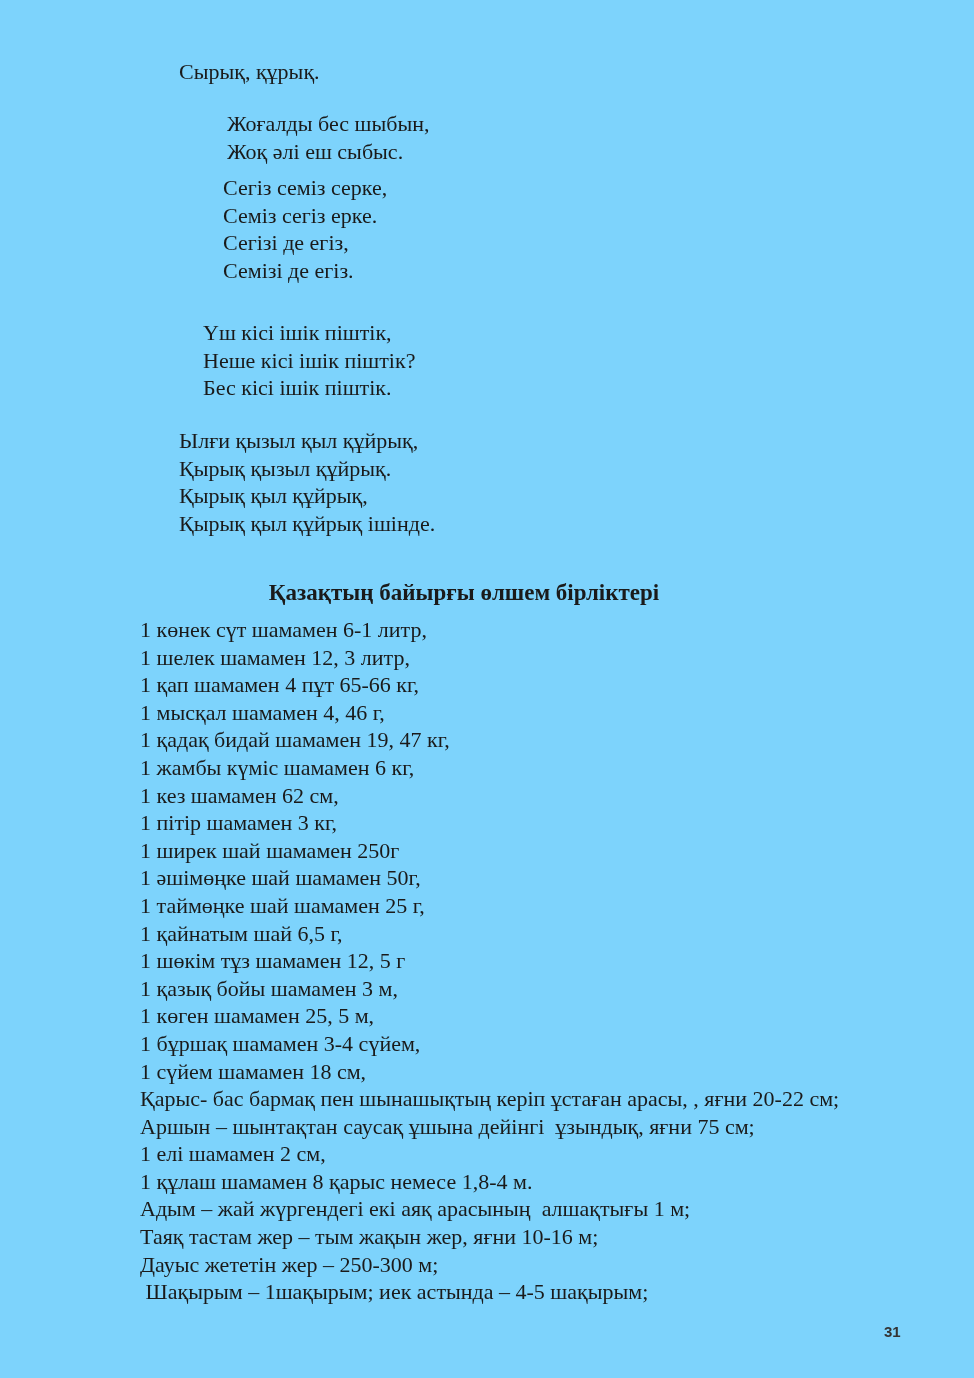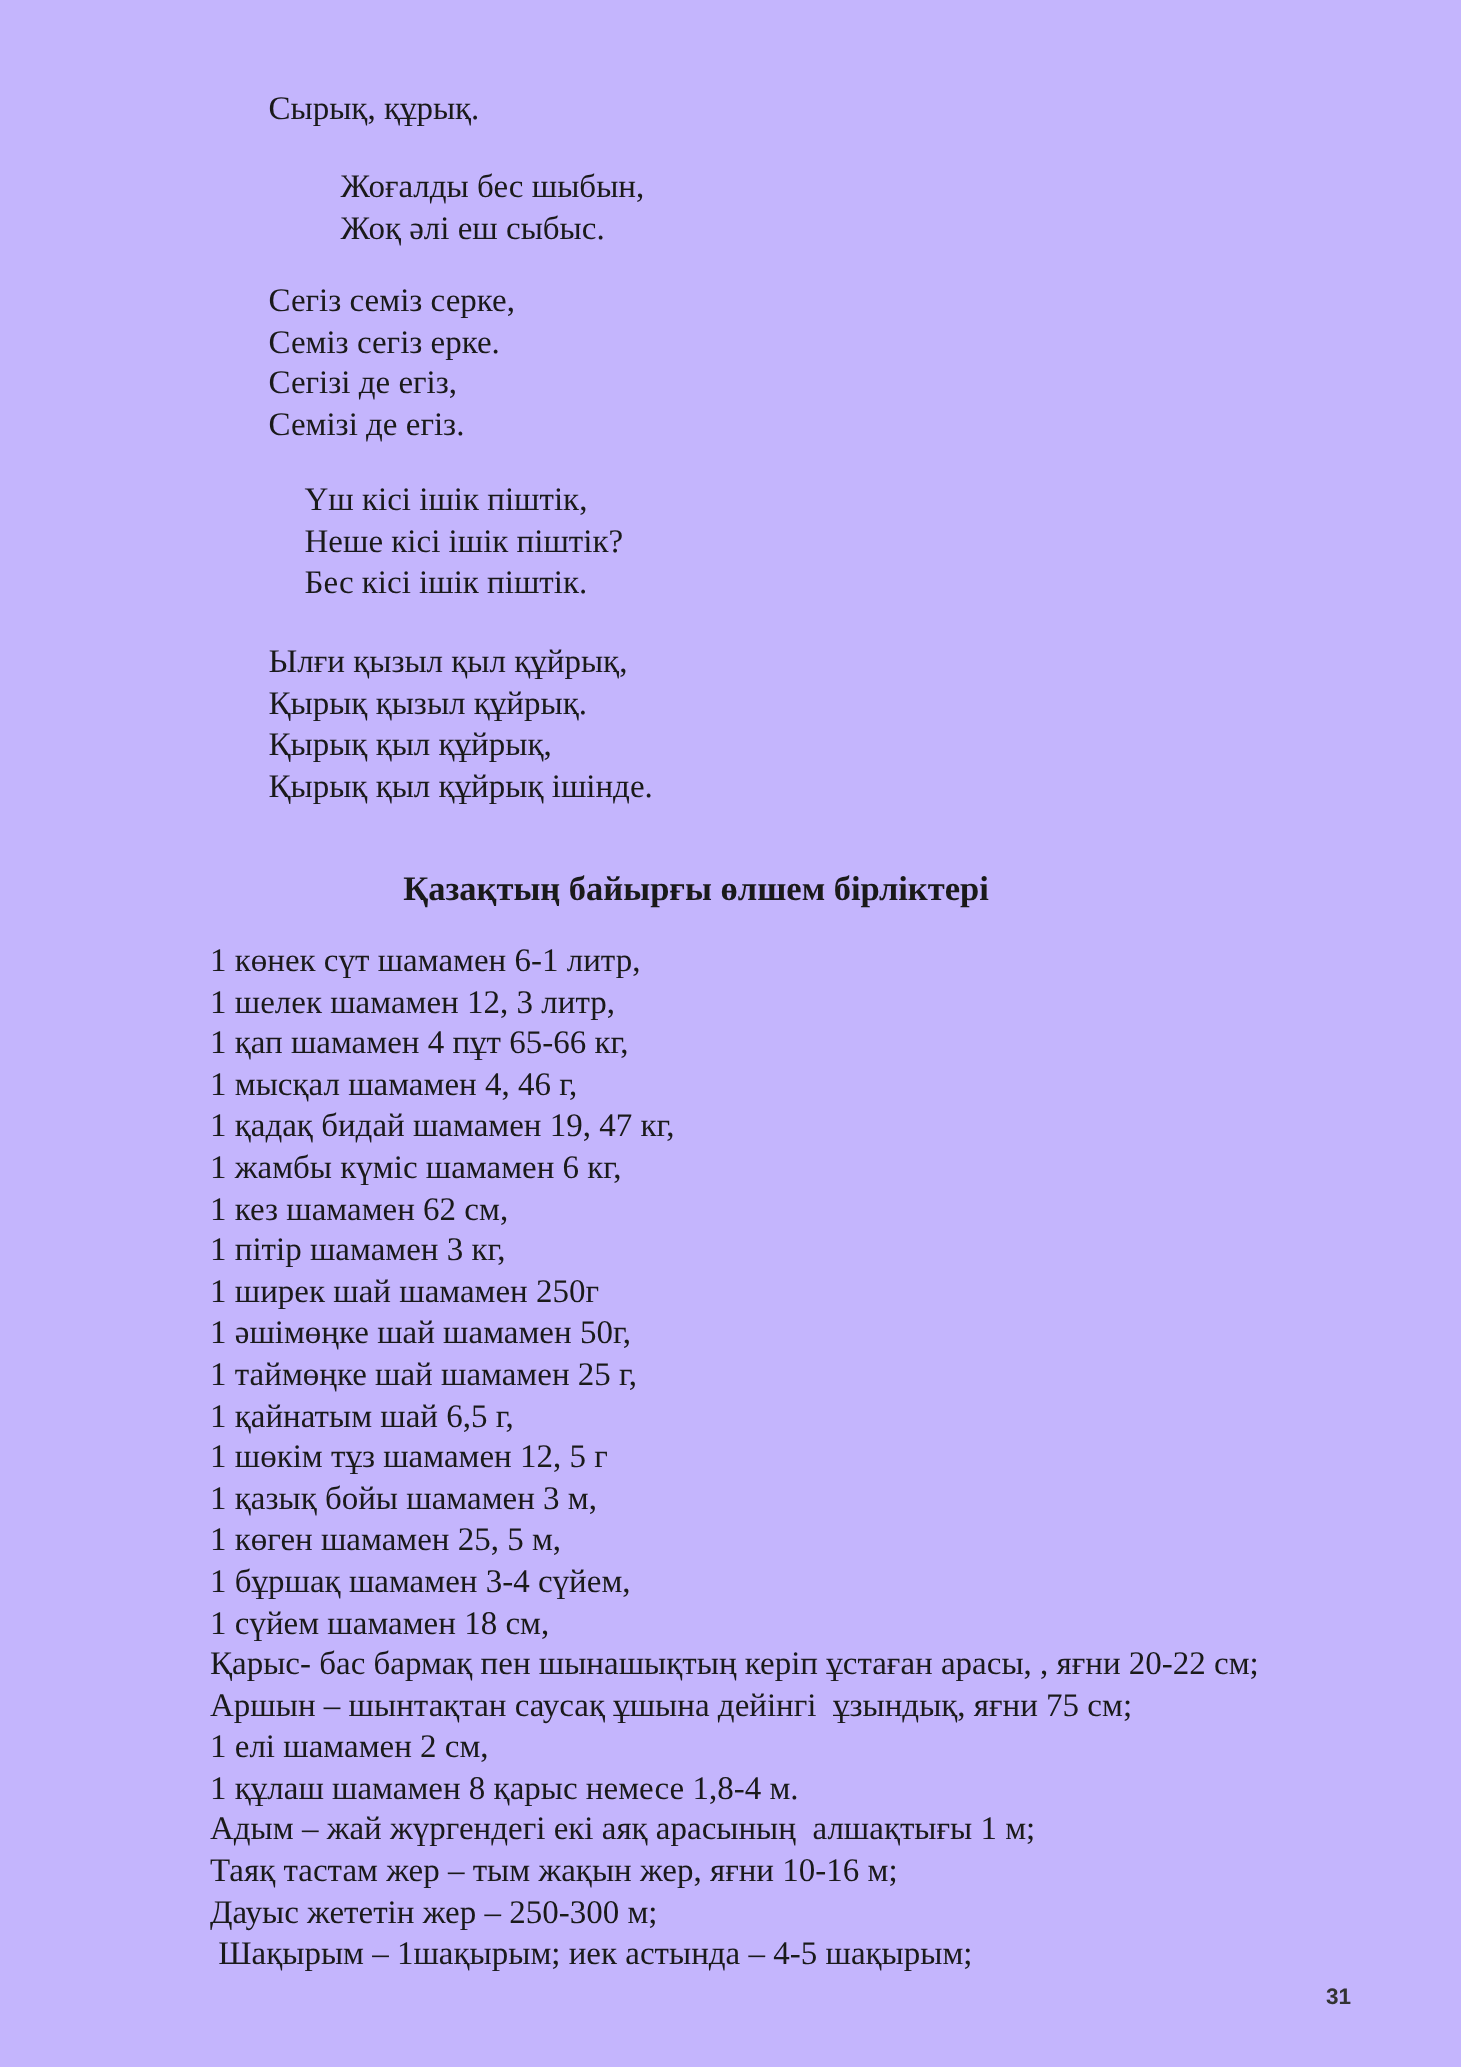--- a/index.html
+++ b/index.html
@@ -6,45 +6,45 @@
   body {
     width: 974px; height: 1378px;
     background: #ffffff;
     font-family: "Liberation Serif", serif;
     color: #1a1a1a;
     position: relative;
     overflow: hidden;
   }
   .page {
     position: absolute; inset: 0;
-    background: #c4b5fd;
+    background: #7dd3fc;
   }
   .stanza { position: absolute; left: 179px; }
   .stanza .line {
     font-size: 22px;
     line-height: 27.6px;
     white-space: pre;
   }
   #stanza-0 { top: 58px; }
   #stanza-1 { top: 110px; margin-left: 48px; }
-  #stanza-2 { top: 186px; }
+  #stanza-2 { top: 174px; margin-left: 44px; }
   #stanza-3 { top: 319px; margin-left: 24px; }
   #stanza-4 { top: 427px; }
 
   .measures {
     position: absolute;
     left: 140px; top: 578px;
     width: 648px;
   }
   .measures-heading {
     font-weight: bold;
     font-size: 23px;
     line-height: 30px;
     text-align: center;
-    margin-bottom: 18px;
+    margin-bottom: 8px;
     white-space: nowrap;
   }
   .measures-list .line {
     font-size: 22px;
     line-height: 27.6px;
     white-space: pre;
   }
   .page-number {
     position: absolute;
     left: 884px; top: 1278px;

